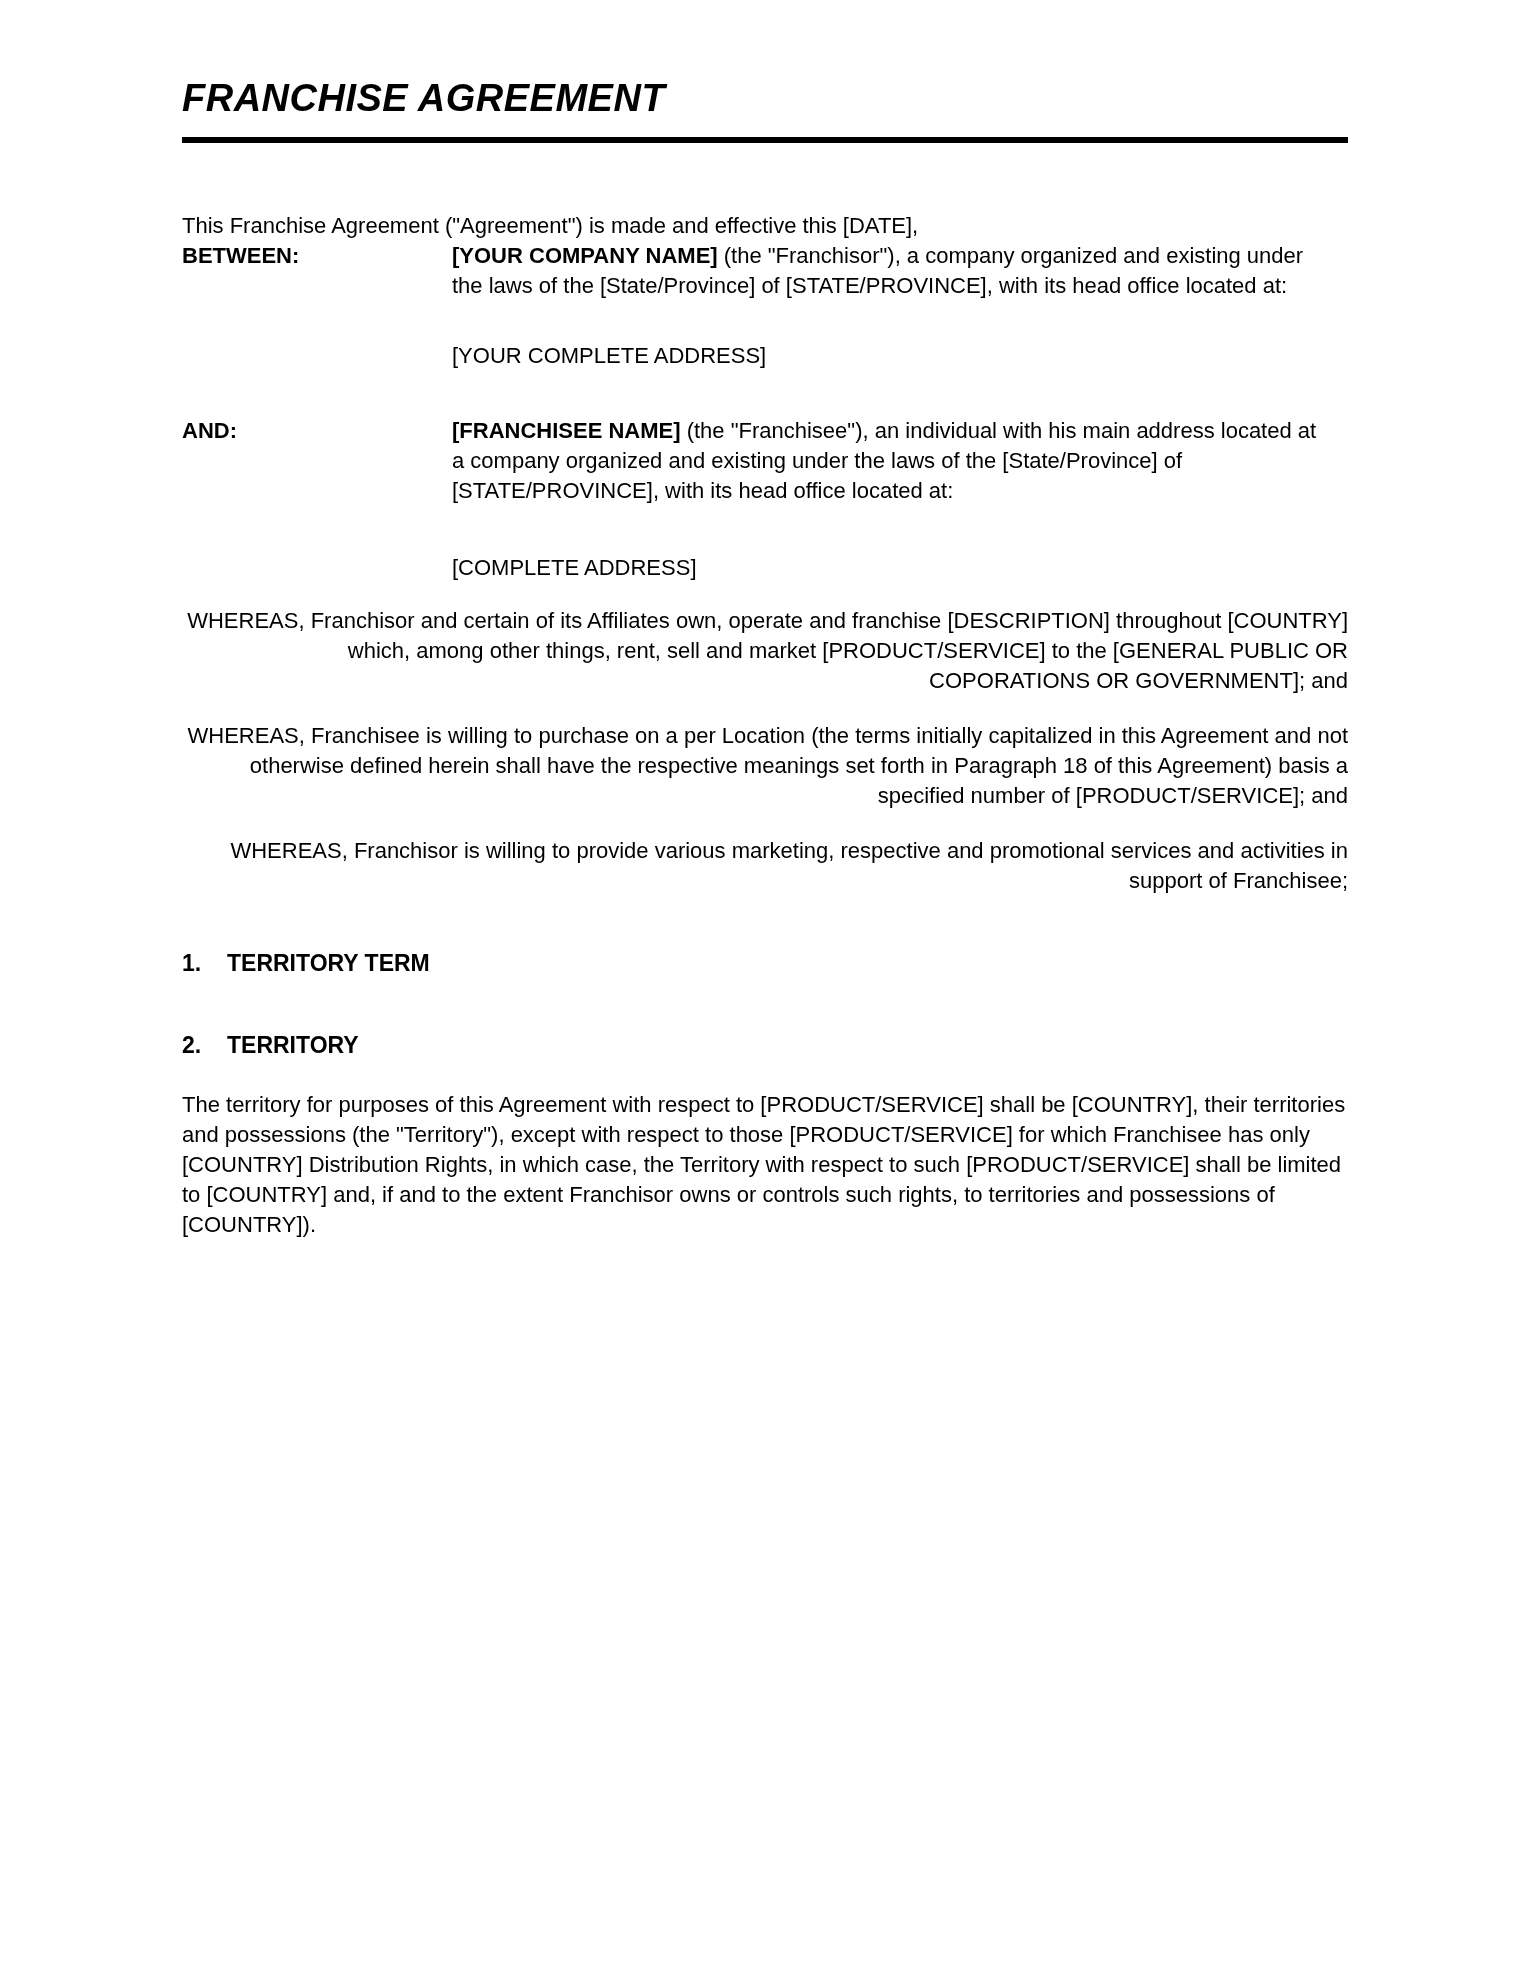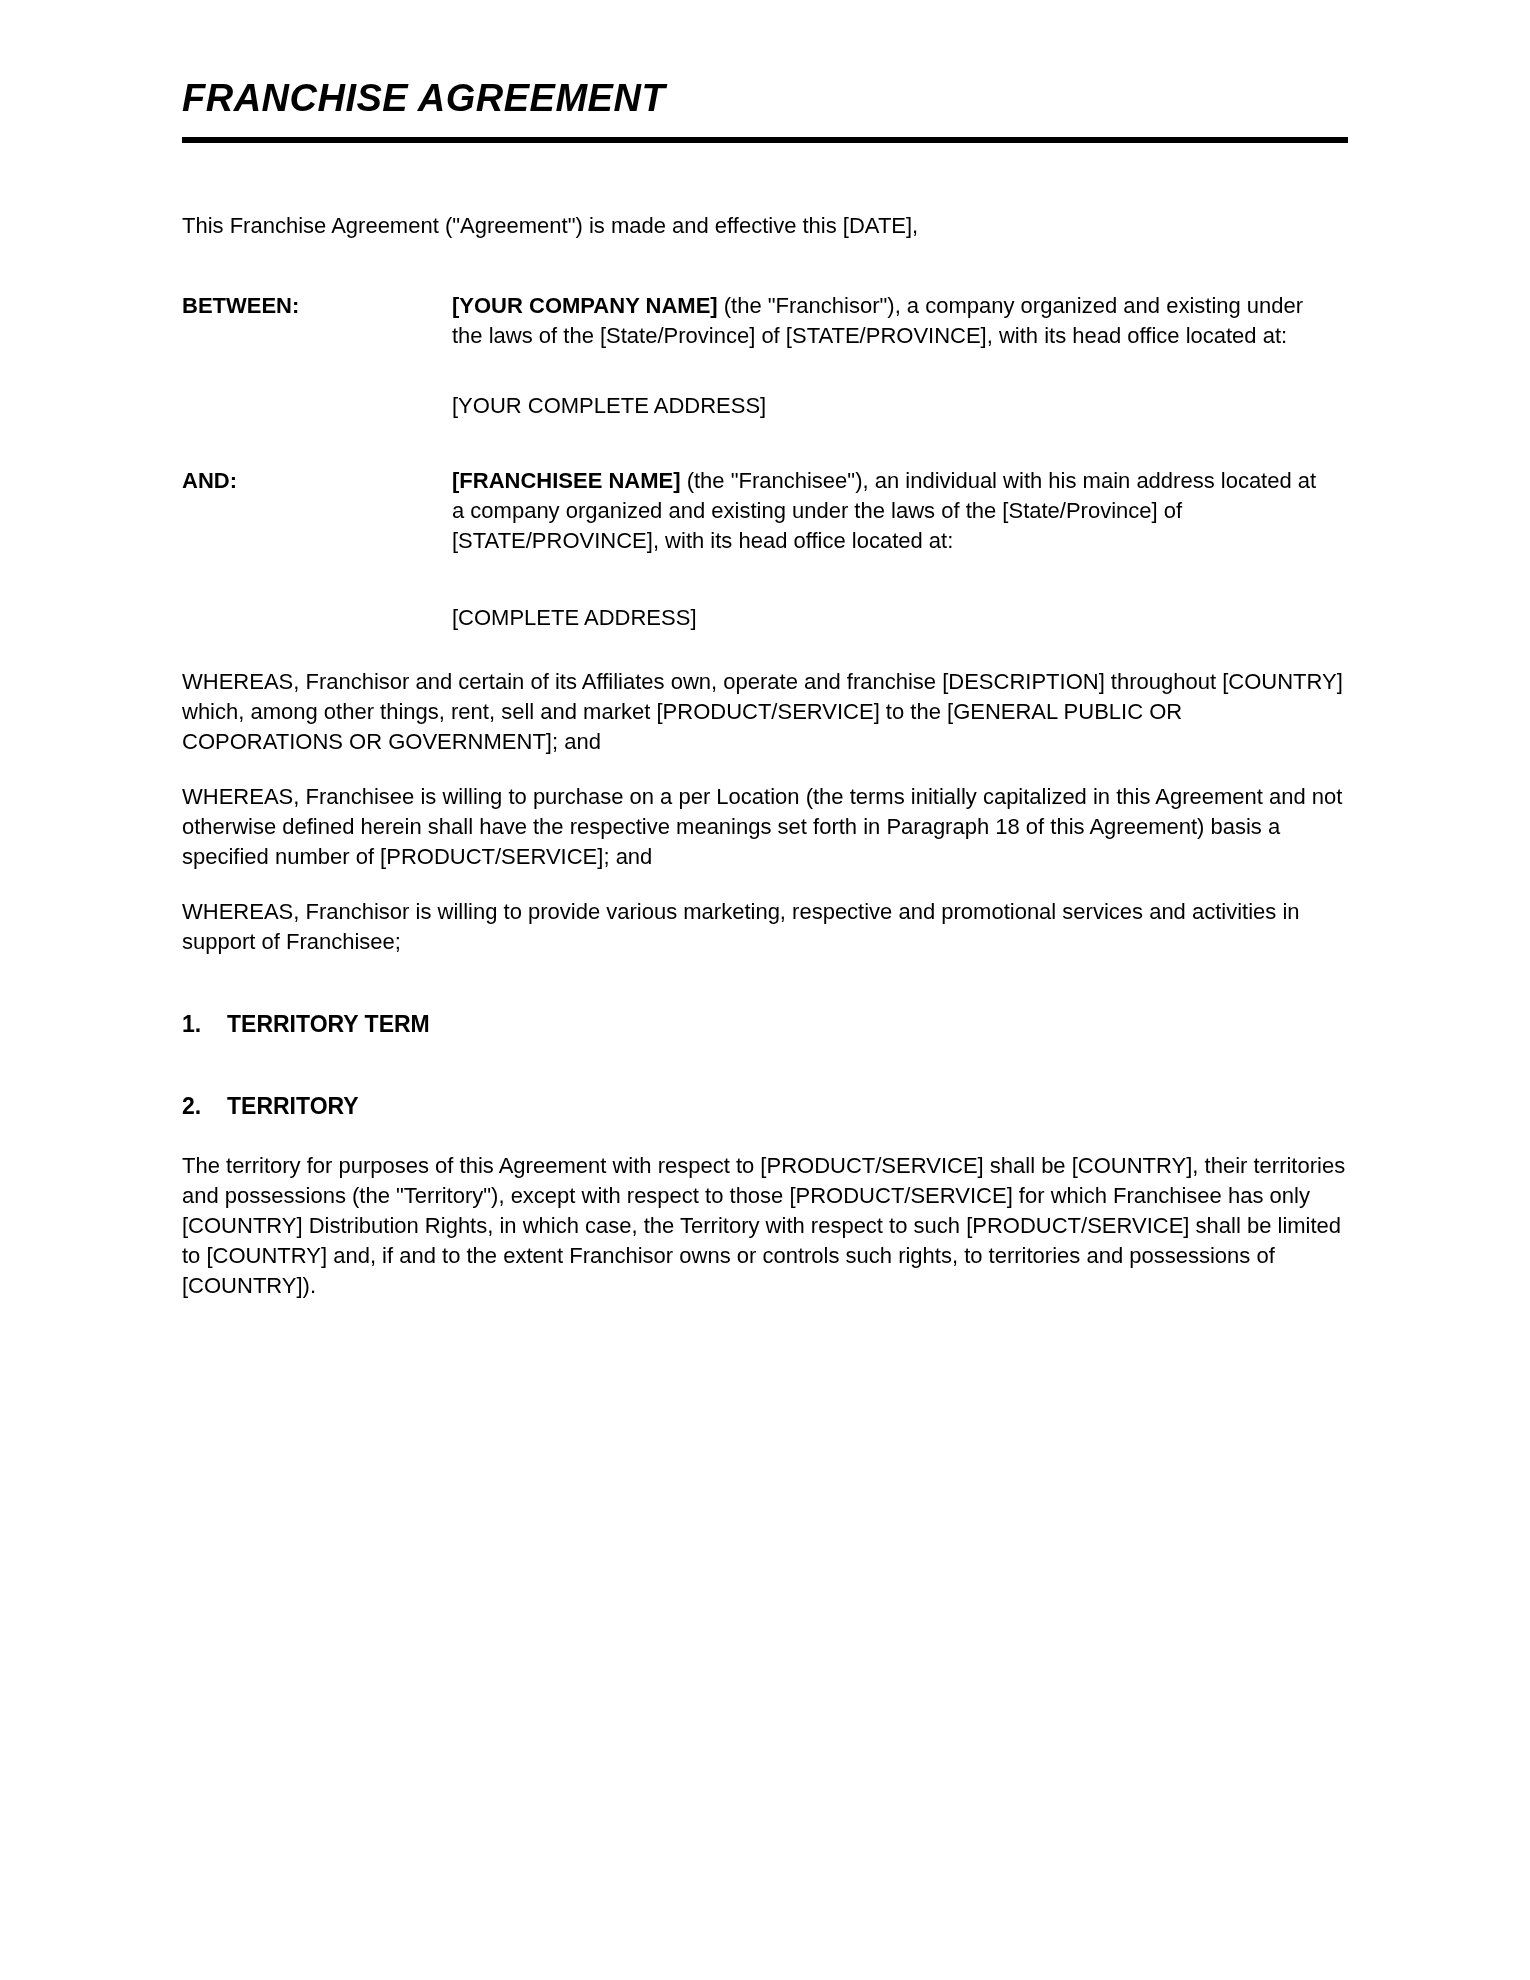--- a/index.html
+++ b/index.html
@@ -35,34 +35,34 @@
     margin-top: 68px;
     font-size: 22px;
     line-height: 30px;
   }
   .party-row {
     display: grid;
     grid-template-columns: 270px 1fr;
     font-size: 22px;
     line-height: 30px;
   }
-  .party-row.between { margin-top: 50px; }
+  .party-row.between { }
   .party-row.and { margin-top: 45px; }
   .party-label { font-weight: bold; }
   .party-text-block { max-width: 880px; }
   .party-name { font-weight: bold; }
   .party-text { white-space: pre-wrap; }
   .party-address {
     margin-left: 270px;
     font-size: 22px;
     line-height: 30px;
   }
   .party-address.first { margin-top: 40px; }
   .party-address.second { margin-top: 47px; }
-  .recitals { margin-top: 34px; }
+  .recitals { margin-top: 23px; text-align: right; }
   .para {
     font-size: 22px;
     line-height: 30px;
     margin-bottom: 25px;
   }
   .para:last-child { margin-bottom: 0; }
   .section { margin-top: 52px; }
   .section-heading {
     display: grid;
     grid-template-columns: 45px 1fr;

